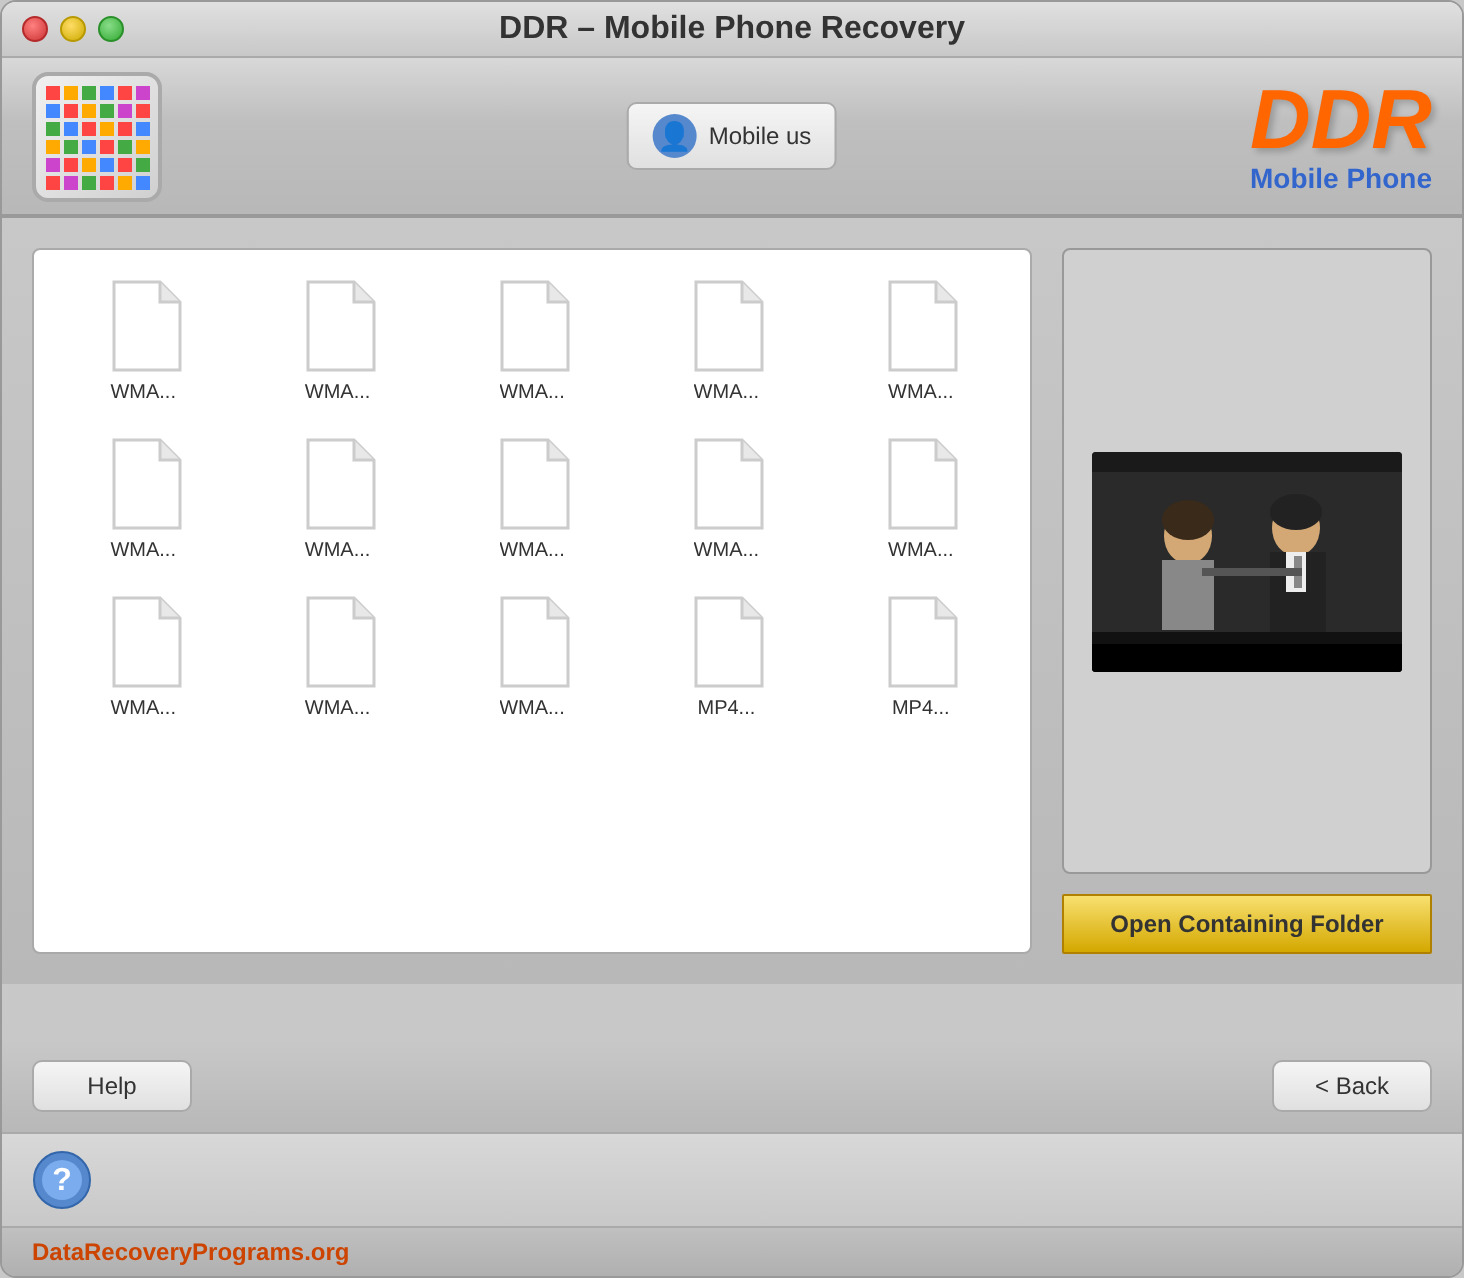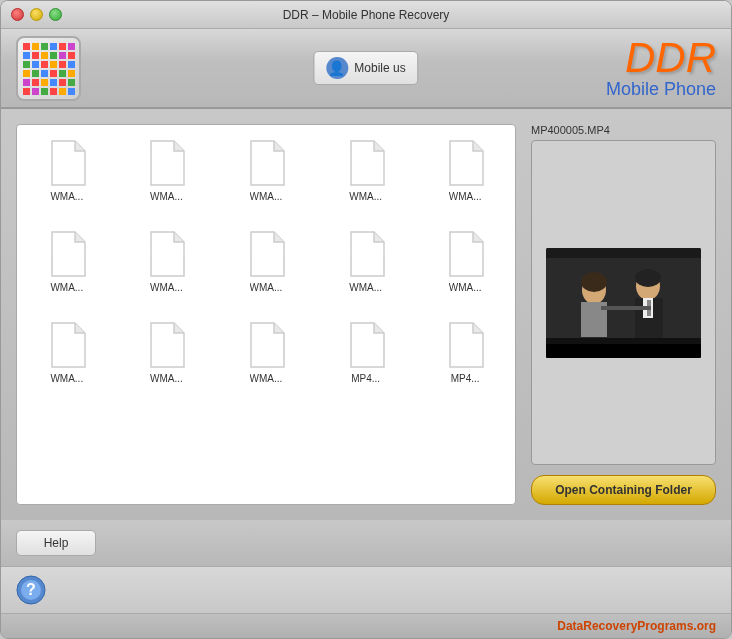--- a/index.html
+++ b/index.html
@@ -46,23 +46,23 @@
     }
 
     .tl-red { background: radial-gradient(circle at 40% 35%, #ff8080, #cc3333); border: 1px solid #b52a2a; }
     .tl-yellow { background: radial-gradient(circle at 40% 35%, #ffdd66, #ccaa00); border: 1px solid #b89900; }
     .tl-green { background: radial-gradient(circle at 40% 35%, #88dd88, #33aa33); border: 1px solid #2a902a; }
 
     .title-text {
       position: absolute;
       left: 50%;
       transform: translateX(-50%);
-      font-size: 12px;
-      color: #333;
-      font-weight: normal;
+      font-size: 16px;
+      color: #333;
+      font-weight: bold;
     }
 
     .header {
       background: linear-gradient(to bottom, #d8d8d8 0%, #c0bfbf 40%, #b8b8b8 100%);
       height: 80px;
       display: flex;
       align-items: center;
       padding: 0 15px;
       border-bottom: 2px solid #999;
       position: relative;
@@ -109,31 +109,31 @@
     }
 
     .ddr-brand {
       position: absolute;
       right: 15px;
       text-align: right;
     }
 
     .ddr-text {
       font-size: 42px;
-      font-weight: normal;
+      font-weight: bold;
       color: #ff6600;
       font-style: italic;
       line-height: 1;
       text-shadow: 2px 2px 3px rgba(0,0,0,0.2);
     }
 
     .mobile-text {
-      font-size: 18px;
+      font-size: 14px;
       color: #3366cc;
-      font-weight: normal;
+      font-weight: bold;
       text-align: right;
     }
 
     .main-content {
       flex: 1;
       display: flex;
       padding: 15px;
       gap: 15px;
       background: linear-gradient(to bottom, #c8c8c8, #b8b8b8);
     }
@@ -144,21 +144,21 @@
       border: 1px solid #aaa;
       border-radius: 4px;
       padding: 10px;
       overflow-y: auto;
       overflow-x: hidden;
     }
 
     .file-grid {
       display: grid;
       grid-template-columns: repeat(5, 1fr);
-      gap: 20px;
+      gap: 8px;
     }
 
     .file-item {
       display: flex;
       flex-direction: column;
       align-items: center;
       gap: 4px;
       cursor: pointer;
       padding: 4px;
       border-radius: 4px;
@@ -216,36 +216,37 @@
       background: #222;
       border-radius: 2px;
       overflow: hidden;
       position: relative;
     }
 
     
     .open-folder-btn {
       background: linear-gradient(to bottom, #f8e070, #d4a800);
       border: 1px solid #b08000;
-      border-radius: 13px;
+      border-radius: 1px;
       padding: 7px 12px;
       cursor: pointer;
       font-size: 12px;
       color: #333;
       font-weight: bold;
       width: 100%;
       text-align: center;
     }
 
     .bottom-bar {
       padding: 10px 15px;
       display: flex;
       align-items: center;
       justify-content: space-between;
       background: linear-gradient(to bottom, #c8c8c8, #b8b8b8);
+      margin-top: 28px;
     }
 
     .left-btns {
       display: flex;
       gap: 8px;
     }
 
     .right-btns {
       display: flex;
       gap: 8px;
@@ -289,21 +290,21 @@
 
     .status-text {
       font-size: 12px;
       color: #333;
     }
 
     .footer {
       background: linear-gradient(to bottom, #c0c0c0, #b0b0b0);
       padding: 5px 15px;
       display: flex;
-      justify-content: flex-end;
+      justify-content: flex-start;
       border-top: 1px solid #aaa;
     }
 
     .footer-link {
       color: #cc4400;
       font-size: 12px;
       font-weight: bold;
     }
 
     
@@ -518,21 +519,20 @@
                 <path d="M5,2 L28,2 L38,12 L38,46 L5,46 Z" fill="white" stroke="#ccc" stroke-width="1.5"></path>
                 <path d="M28,2 L28,12 L38,12" fill="#e8e8e8" stroke="#ccc" stroke-width="1.5"></path>
               </svg>
           </div>
           <span class="file-label">MP4...</span>
         </div>
       </div>
     </div>
 
     <div class="preview-panel">
-      <span class="preview-label">MP400005.MP4</span>
       <div class="preview-box">
         <div class="preview-image">
           <svg width="155" height="110" viewBox="0 0 155 110">
 
             <rect width="155" height="110" fill="#1a1a1a"></rect>
 
             <rect x="0" y="10" width="155" height="80" fill="#2a2a2a"></rect>
 
             <ellipse cx="48" cy="42" rx="12" ry="14" fill="#d4a875"></ellipse>
 
@@ -560,20 +560,21 @@
       </div>
       <button class="open-folder-btn">Open Containing Folder</button>
     </div>
   </div>
 
   <div class="bottom-bar">
     <div class="left-btns">
       <button class="btn">Help</button>
     </div>
     <div class="right-btns">
+      <button class="btn">&lt; Back</button>
     </div>
   </div>
 
   <div class="status-bar">
     <div class="status-icon">
       <svg width="30" height="30" viewBox="0 0 30 30">
         <circle cx="15" cy="15" r="14" fill="#5588cc" stroke="#3366aa" stroke-width="1"></circle>
         <circle cx="15" cy="15" r="10" fill="#7aacee"></circle>
         <text x="15" y="20" text-anchor="middle" font-size="16" fill="white" font-weight="bold">?</text>
       </svg>

